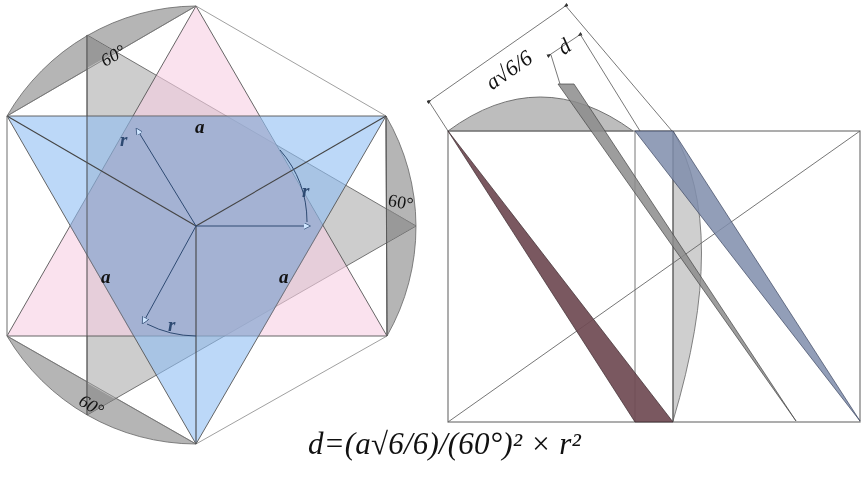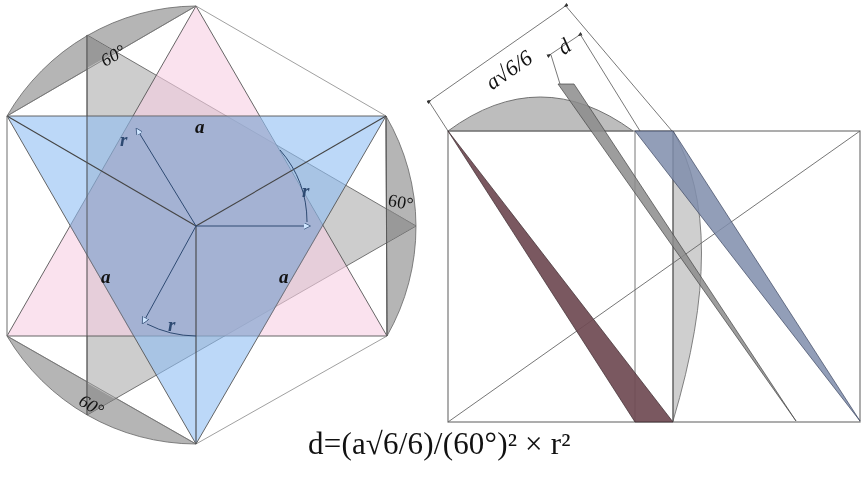--- a/index.html
+++ b/index.html
@@ -1,21 +1,21 @@
 <!DOCTYPE html>
 <html><head>
 <meta charset="utf-8">
 <style>
   html,body{margin:0;padding:0;background:#ffffff;}
   body{width:864px;height:480px;overflow:hidden;position:relative;font-family:"Liberation Serif",serif;}
   svg{position:absolute;left:0;top:0;}
   .lbl{font-family:"Liberation Serif",serif;font-style:italic;fill:#111;}
   .lbl-bold{font-weight:bold;}
   .lbl-r{fill:#2e4a72;font-weight:bold;}
-  .formula{position:absolute;left:308px;top:426px;font-family:"Liberation Serif",serif;font-size:31px;color:#111;white-space:nowrap;letter-spacing:0.2px;}
+  .formula{position:absolute;left:308px;top:426px;font-family:"Liberation Serif",serif;font-style:italic;font-size:31px;color:#111;white-space:nowrap;letter-spacing:0.2px;}
 </style>
 </head>
 <body>
 
 <svg width="864" height="480" viewBox="0 0 864 480" xmlns="http://www.w3.org/2000/svg">
   <defs>
     <clipPath id="circleClip">
         <circle cx="196" cy="226" r="220"></circle>
       </clipPath>
     <marker id="arrowL" viewBox="0 0 10 10" refX="1" refY="5" markerWidth="6" markerHeight="6" orient="auto-start-reverse">

